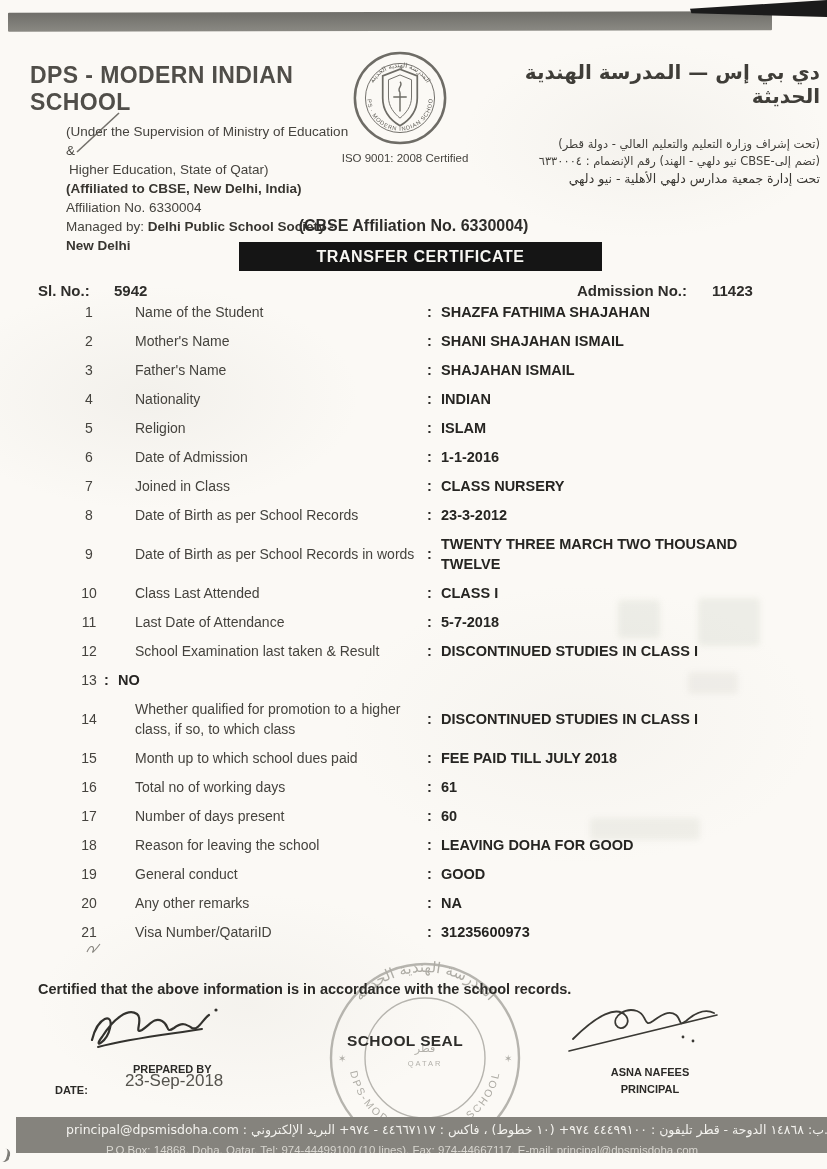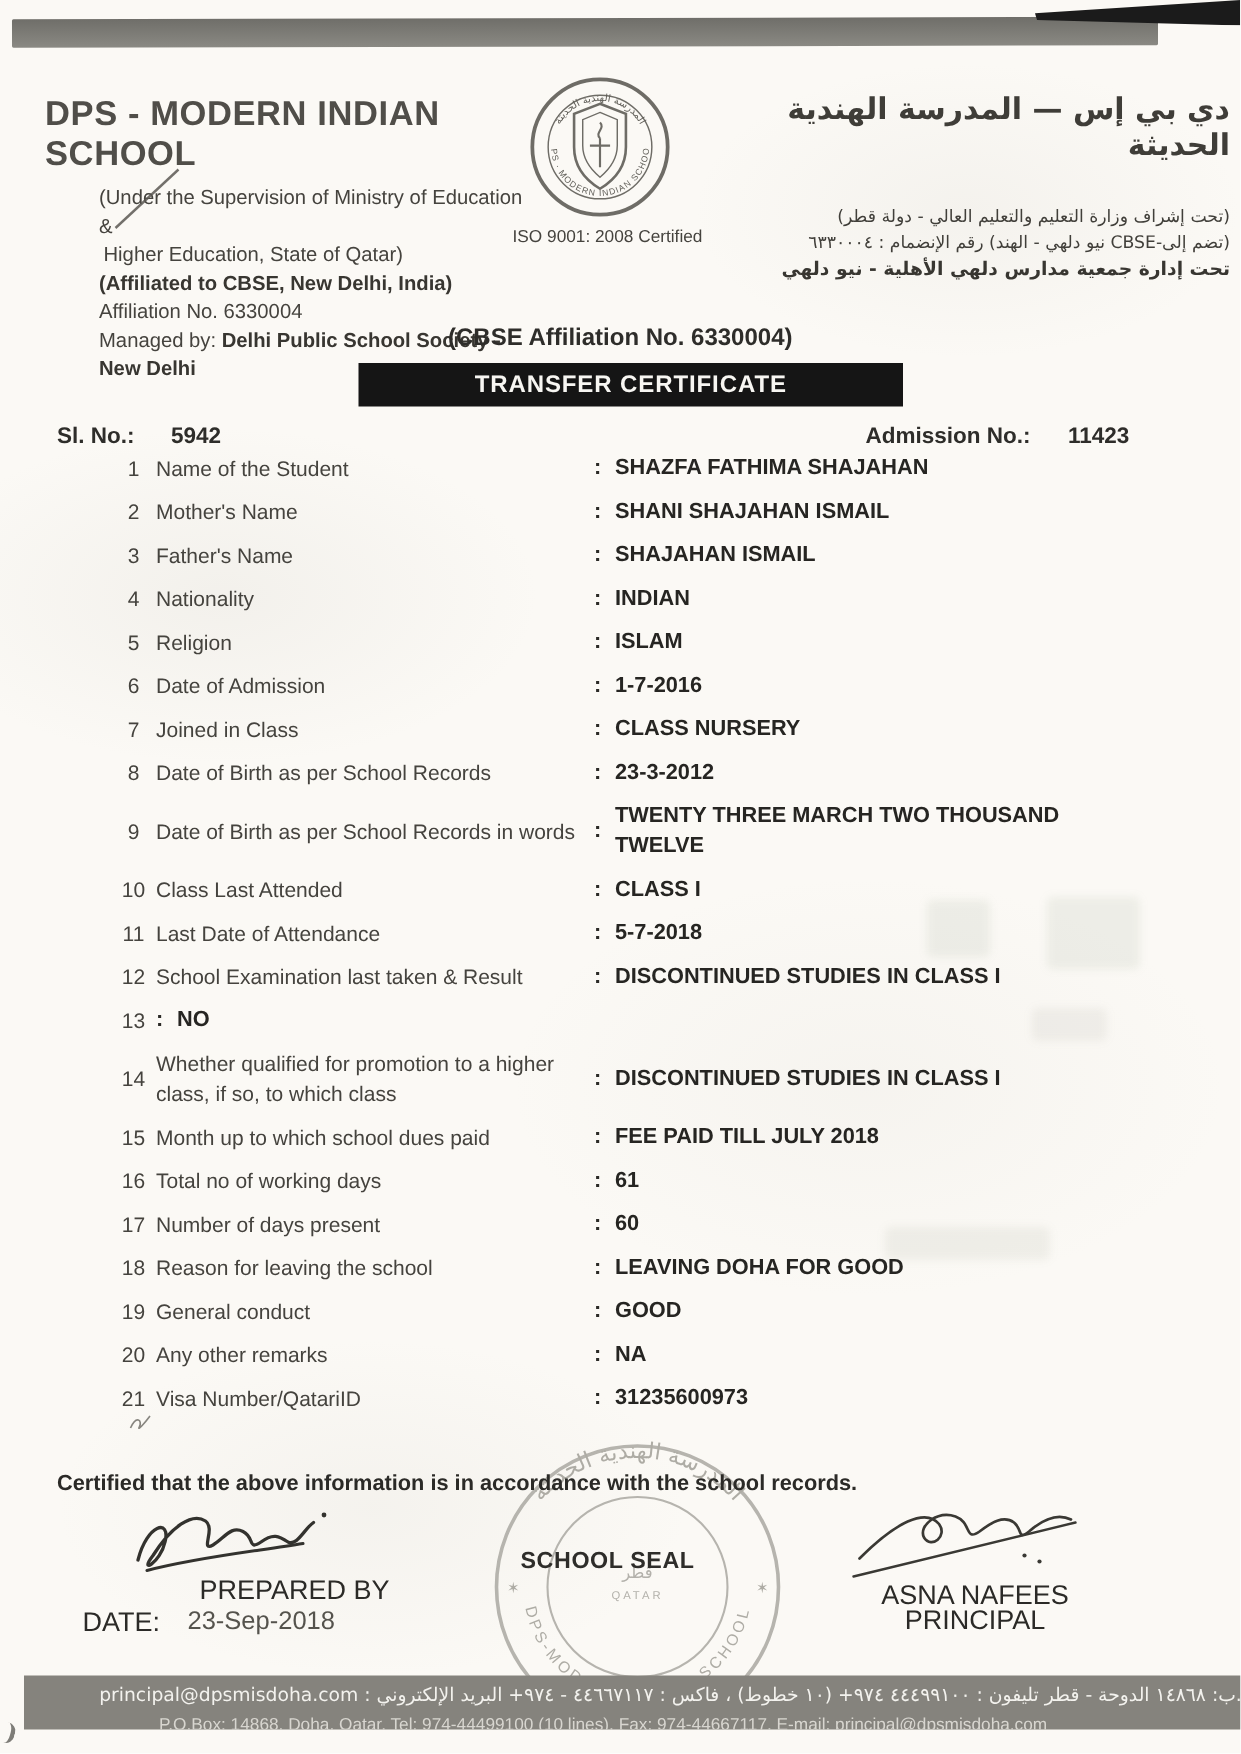--- a/index.html
+++ b/index.html
@@ -25,39 +25,39 @@
   .edge-mark{left:-2px; top:1148px; width:9px; height:14px; border-right:3px solid #4a4944;
     border-radius:0 6px 6px 0; transform:rotate(14deg); opacity:.7;}
   
   .school-name{font-size:23px; font-weight:700; letter-spacing:.4px; color:#504e49;}
   .hdr-line{font-size:13.5px; line-height:19px; color:#45433e;margin-left:36px;}
   .hdr-line b{color:#383631;}
   .iso-line{font-size:11.5px; color:#45433e; text-align:center;}
   .ar{direction:rtl; text-align:right; font-family:"DejaVu Sans","Liberation Sans",sans-serif;}
   .ar-title{font-size:20px; font-weight:700; color:#3f3d38;}
   .ar-small{font-size:11.5px; line-height:17px; color:#413f3a;}
-  .ar-bold{font-weight:700; font-size:12.5px; color:#383631;}
+  .ar-bold{font-weight:400; font-size:12.5px; color:#383631;}
   
   .cbse-line{left:0; top:217px; width:100%; text-align:center;
     font-size:16px; font-weight:700; color:#2e2d2a;}
   .title-bar{left:239px; top:242px; width:363px; height:29px; background:#151515;
     display:flex; align-items:center; justify-content:center;}
   .title-bar span{color:#f7f6f2; font-size:16px; font-weight:700; letter-spacing:.6px;}
   
   .serial{font-size:15px; font-weight:700; color:#2e2d2a;}
   
   .rows{left:38px; top:302px; width:772px;}
   .row{display:flex; align-items:center; margin-bottom:9px; line-height:20px;}
   .row .num{width:30px; margin-left:36px; text-align:center; font-size:14px; color:#45433e; flex:none;}
-  .row .label{width:292px; font-size:14px; color:#45433e; flex:none;}
+  .row .label{width:292px; margin-left:31px; font-size:14px; color:#45433e; flex:none;}
   .row .colon{width:14px; text-align:left; font-weight:700; font-size:14.5px; color:#2b2a27; flex:none;}
   .row .value{width:330px; font-weight:700; font-size:14.5px; color:#262522; flex:none;}
   
   .certified{left:38px; top:981px; font-size:14.5px; font-weight:700; color:#2b2a27; z-index:3;}
-  .sig-label{font-size:18px; font-weight:400; color:#2b2a27; z-index:3;}
+  .sig-label{font-size:11px; font-weight:700; color:#2b2a27; z-index:3;margin-top:13px;}
   .date-value{font-size:17px; color:#55534d;}
   .seal-wrap{left:325px; top:958px; width:200px; height:200px; z-index:1;}
   .school-seal-label{left:347px; top:1032px; font-size:15.5px; font-weight:700;
     letter-spacing:.4px; color:#2e2d2a; z-index:2;}
   
   .footer-band{left:16px; top:1117px; width:827px; height:36px; background:#85837d; z-index:4; overflow:hidden;}
   .footer-ar{position:absolute; left:-6px; top:5px; width:833px; direction:rtl;
     font-size:12.5px; color:#f3f2ee; white-space:nowrap;
     font-family:"DejaVu Sans","Liberation Sans",sans-serif;}
   .footer-en{position:absolute; left:90px; top:27px; width:737px;
@@ -161,21 +161,21 @@
     <div class="row">
         <span class="num">5</span>
         <span class="label">Religion</span>
         <span class="colon">:</span>
         <span class="value">ISLAM</span>
       </div>
     <div class="row">
         <span class="num">6</span>
         <span class="label">Date of Admission</span>
         <span class="colon">:</span>
-        <span class="value">1-7-2016</span>
+        <span class="value">1-1-2016</span>
       </div>
     <div class="row">
         <span class="num">7</span>
         <span class="label">Joined in Class</span>
         <span class="colon">:</span>
         <span class="value">CLASS NURSERY</span>
       </div>
     <div class="row">
         <span class="num">8</span>
         <span class="label">Date of Birth as per School Records</span>

